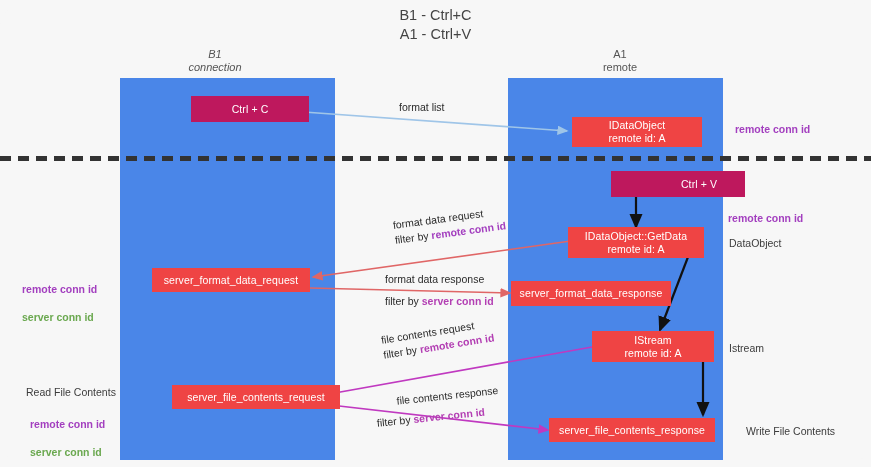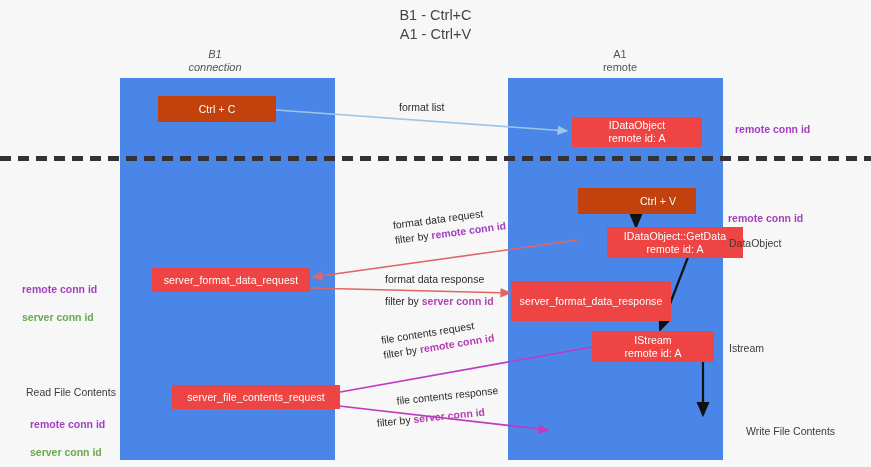--- a/index.html
+++ b/index.html
@@ -52,21 +52,21 @@
     flex-direction:column;
     align-items:center;
     justify-content:center;
     color:#ffffff;
     font-size:10.5px;
     line-height:13px;
     text-align:center;
     white-space:pre-line;
     letter-spacing:.1px;
   }
-  .box.green{background:#c2410c;}
+  .box.green{background:#be185d;margin-left:33px;}
   .box.orange{background:#ef4444;}
 
   
   .note{
     position:absolute;
     font-size:10.5px;
     line-height:14px;
     white-space:pre-line;
   }
   .note.dark{color:#3c3c3c;}
@@ -152,34 +152,35 @@
 
   <svg id="divider" viewBox="0 0 871 5" preserveAspectRatio="none">
     <line x1="0" y1="2.5" x2="871" y2="2.5" stroke="#333333" stroke-width="5" stroke-dasharray="11 7"></line>
   </svg>
 
   <div class="box green" style="left:158px; top:96px; width:118px; height:26px;">Ctrl + C</div>
 
   <div class="box orange" style="left:572px; top:117px; width:130px; height:30px;">IDataObject
 remote id: A</div>
 
-  <div class="box green" style="left:578px; top:188px; width:118px; height:26px;padding-left:42px;">Ctrl + V</div>
-
-  <div class="box orange" style="left:568px; top:227px; width:136px; height:31px;margin-left:39px;">IDataObject::GetData
+  <div class="box green" style="left:578px; top:171px; width:134px; height:26px;padding-left:42px;">Ctrl + V</div>
+
+  <div class="box orange" style="left:568px; top:227px; width:136px; height:31px;">IDataObject::GetData
 remote id: A</div>
 
   <div class="box orange" style="left:152px; top:268px; width:158px; height:24px;">server_format_data_request</div>
 
-  <div class="box orange" style="left:511px; top:281px; width:160px; height:40px;">server_format_data_response</div>
+  <div class="box orange" style="left:511px; top:281px; width:160px; height:25px;">server_format_data_response</div>
 
   <div class="box orange" style="left:592px; top:331px; width:122px; height:31px;">IStream
 remote id: A</div>
 
   <div class="box orange" style="left:164px; top:385px; width:168px; height:24px;margin-left:8px;">server_file_contents_request</div>
 
+  <div class="box orange" style="left:549px; top:418px; width:166px; height:24px;">server_file_contents_response</div>
 
   <div class="flow" style="left:399px; top:100px;">
     <span class="l">format list</span>
   </div>
 
   <div class="flow" style="left:392px; top:218px; transform:rotate(-7.5deg); transform-origin:left top;">
     <span class="l">format data request</span>
     <span class="l"><span>filter by </span><span class="hi-purple">remote conn id</span></span>
   </div>
 

